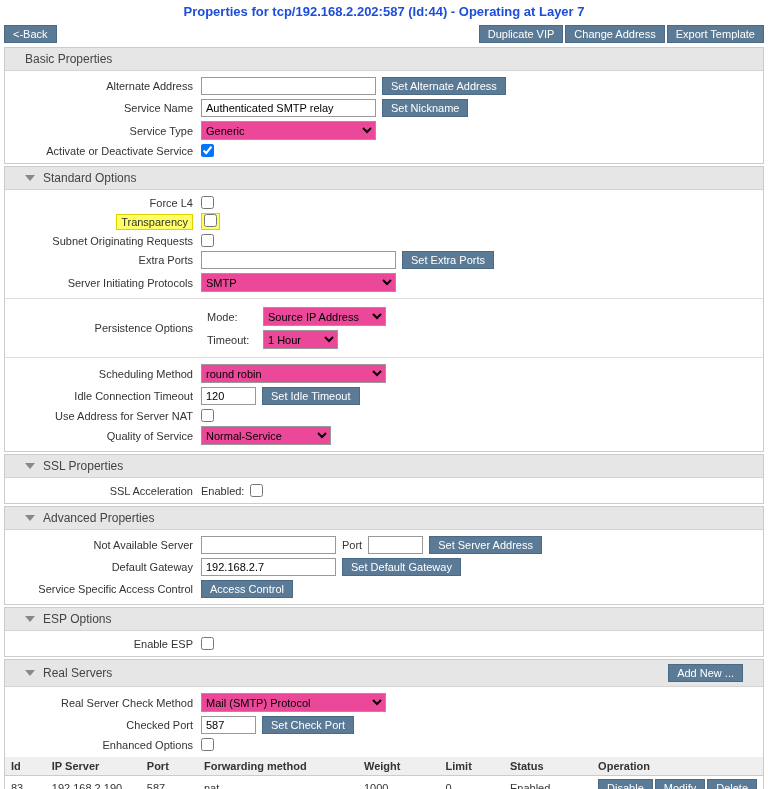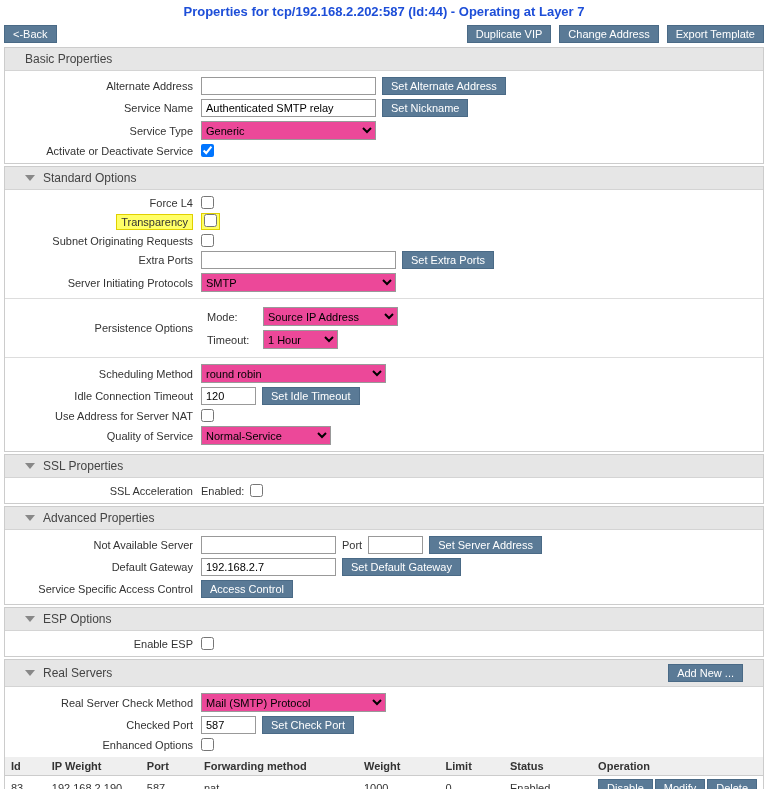--- a/index.html
+++ b/index.html
@@ -25,21 +25,21 @@
   }
   .btn {
     background: #5a7a96;
     color: #fff;
     border: 1px solid #4a6a86;
     padding: 2px 8px;
     font-size: 11px;
     cursor: pointer;
     font-family: inherit;
   }
-  .btn-group { display: flex; gap: 8px; }
+  .btn-group { display: flex; gap: 2px; }
   .panel {
     border: 1px solid #ccc;
     margin: 0 4px 2px;
     background: #fff;
   }
   .panel-header {
     background: #e6e6e6;
     padding: 4px 20px;
     font-size: 12px;
     color: #444;
@@ -224,21 +224,21 @@
       </div>
     </div>
 
     <div class="inner-divider"></div>
 
     <div class="form-row persist-block">
       <div class="form-label">Persistence Options</div>
       <div class="form-controls persist-controls" style="display:block;">
         <div class="subrow">
           <span class="sublabel">Mode:</span>
-          <select style="width:135px">
+          <select style="width:123px">
             <option>Source IP Address</option>
           </select>
         </div>
         <div class="subrow">
           <span class="sublabel">Timeout:</span>
           <select style="width:75px">
             <option>1 Hour</option>
           </select>
         </div>
       </div>
@@ -374,21 +374,21 @@
       <div class="form-label">Enhanced Options</div>
       <div class="form-controls">
           <input type="checkbox" style="">
         </div>
     </div>
   </div>
   <table class="table">
     <thead>
       <tr>
         <th>Id</th>
-        <th style="width:95px">IP Weight</th>
+        <th style="width:95px">IP Server</th>
         <th>Port</th>
         <th style="width:160px">Forwarding method</th>
         <th>Weight</th>
         <th>Limit</th>
         <th>Status</th>
         <th style="width:150px">Operation</th>
       </tr>
     </thead>
     <tbody id="rs-body">
         <tr>

